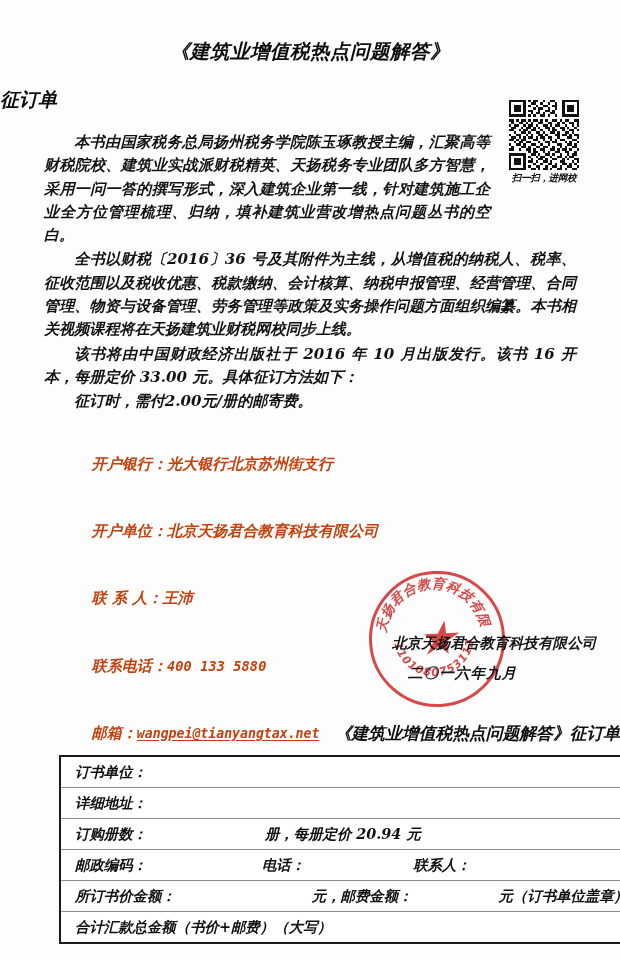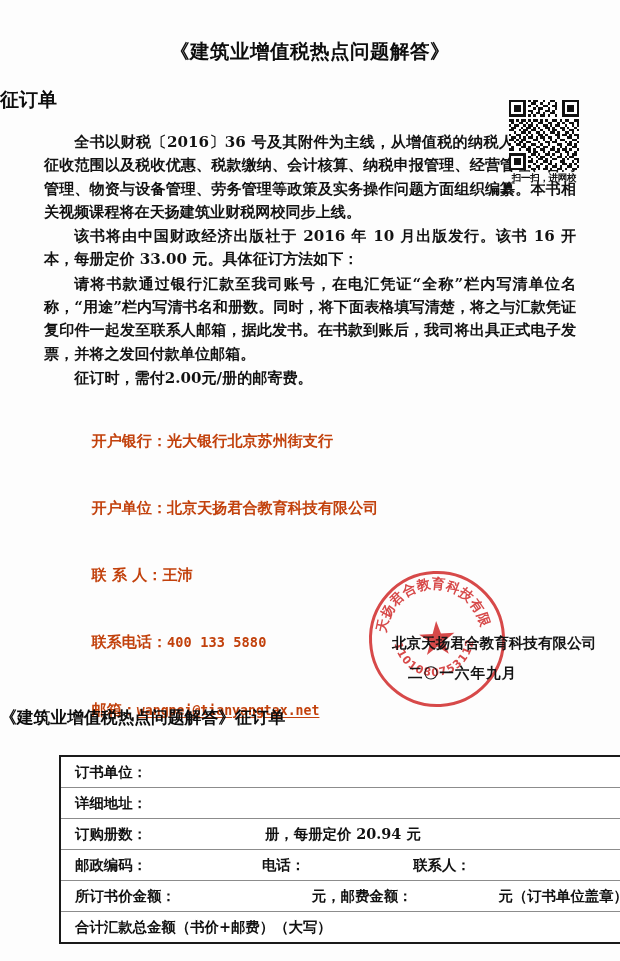--- a/index.html
+++ b/index.html
@@ -13,20 +13,21 @@
     position: relative;
     font-family: "DejaVu Serif", "Liberation Serif", serif;
     color: #111111;
     overflow: hidden;
   }
   .page {
     position: relative;
     width: 620px;
     height: 961px;
     background: #fdfdfd;
+    font-style: italic;
   }
 
   
   .doc-title {
     text-align: center;
     font-size: 19.5px;
     font-weight: 700;
     letter-spacing: 0.5px;
     margin: 0;
     padding-top: 38px;
@@ -158,22 +159,22 @@
     font-size: 46px;
     color: #cf2222;
     line-height: 1;
   }
 
   
   .table-title {
     position: absolute;
     left: 0;
     right: 0;
-    top: 706px;
-    text-align: left;
+    top: 722px;
+    text-align: right;
     font-size: 16.8px;
     font-weight: 700;
     color: #0d0d0d;
   }
   table.order-table {
     position: absolute;
     left: 59px;
     top: 755px;
     width: 499px;
     border-collapse: collapse;
@@ -440,23 +441,23 @@
           <rect x="17" y="28" width="1" height="1"></rect>
         <rect x="20" y="28" width="2" height="1"></rect>
           <rect x="23" y="28" width="1" height="1"></rect>
           <rect x="26" y="28" width="2" height="1"></rect>
       </g>
     </svg>
     <div class="qr-caption">扫一扫，进网校</div>
   </div>
 
   <div class="body-block">
+    <p class="para narrow">本书由国家税务总局扬州税务学院陈玉琢教授主编，汇聚高等财税院校、建筑业实战派财税精英、天扬税务专业团队多方智慧，采用一问一答的撰写形式，深入建筑企业第一线，针对建筑施工企业全方位管理梳理、归纳，填补建筑业营改增热点问题丛书的空白。</p>
     <p class="para">全书以财税〔2016〕36 号及其附件为主线，从增值税的纳税人、税率、征收范围以及税收优惠、税款缴纳、会计核算、纳税申报管理、经营管理、合同管理、物资与设备管理、劳务管理等政策及实务操作问题方面组织编纂。本书相关视频课程将在天扬建筑业财税网校同步上线。</p>
     <p class="para">该书将由中国财政经济出版社于 2016 年 10 月出版发行。该书 16 开本，每册定价 33.00 元。具体征订方法如下：</p>
-    <p class="para">请将书款通过银行汇款至我司账号，在电汇凭证“全称”栏内写清单位名称，“用途”栏内写清书名和册数。同时，将下面表格填写清楚，将之与汇款凭证复印件一起发至联系人邮箱，据此发书。在书款到账后，我司将出具正式电子发票，并将之发回付款单位邮箱。</p>
     <p class="para">征订时，需付2.00元/册的邮寄费。</p>
   </div>
 
   <div class="bank-block">
     <div class="bank-line">
       <span class="bank-label">开户银行：</span><span>光大银行北京苏州街支行</span>
     </div>
     <div class="bank-line">
       <span class="bank-label">开户单位：</span><span>北京天扬君合教育科技有限公司</span>
     </div>

